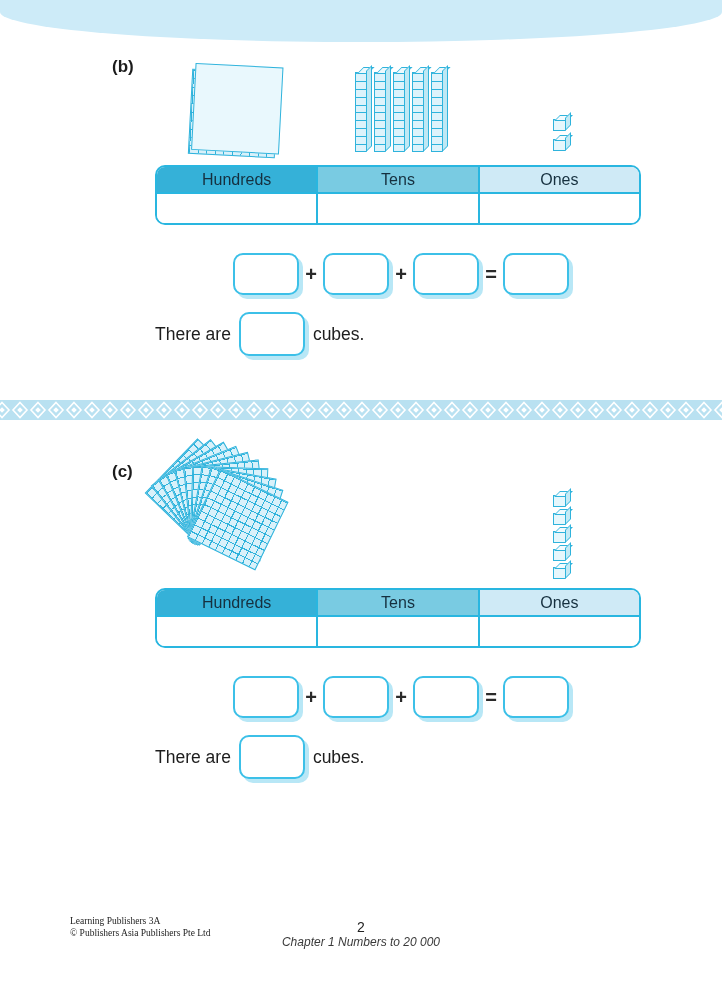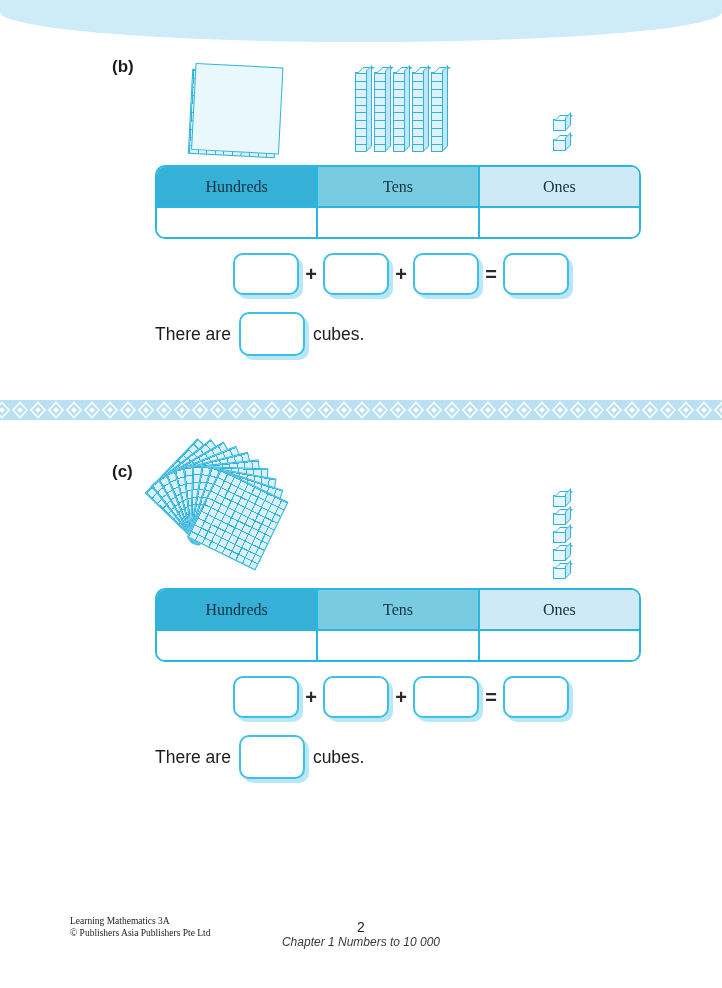--- a/index.html
+++ b/index.html
@@ -52,21 +52,21 @@
   .fan-wrap { position:absolute; width:150px; height:142px; }
   .fan-flat { position:absolute; left:28px; top:8px; width:76px; height:76px;
     background-color:var(--block-fill,#d9f1fa); border:1.5px solid var(--block-line,#2fb3dc);
     background-image:repeating-linear-gradient(to right,var(--block-line,#2fb3dc) 0 1px,transparent 1px 7.5px),
                      repeating-linear-gradient(to bottom,var(--block-line,#2fb3dc) 0 1px,transparent 1px 7.5px);
     transform-origin:12% 88%; }
 
   
   .pv-table { position:absolute; width:486px; border:2px solid var(--accent-cyan,#29b6e0);
     border-radius:10px; overflow:hidden; background:#fff; }
-  .pv-head { display:flex; height:39px;font-family:Liberation Serif, serif; }
+  .pv-head { display:flex; height:25px; }
   .pv-head .hcell { flex:1; display:flex; align-items:center; justify-content:center;
     font-size:16px; color:#16303f; }
   .pv-head .hcell + .hcell { border-left:2px solid var(--accent-cyan,#29b6e0); }
   .h-hundreds { background:var(--header-hundreds,#35b1d8); }
   .h-tens { background:var(--header-tens,#79cbe2); }
   .h-ones { background:var(--header-ones,#cfeaf6); }
   .pv-row { display:flex; height:31px; border-top:2px solid var(--accent-cyan,#29b6e0); background:#fff; }
   .pv-row .bcell { flex:1; }
   .pv-row .bcell + .bcell { border-left:2px solid var(--accent-cyan,#29b6e0); }
 
@@ -278,19 +278,19 @@
     <div class="ans-box"></div>
   </div>
 
   <div class="sent" style="left:155px; top:735px;">
     <span>There are</span>
     <div class="ans-box"></div>
     <span>cubes.</span>
   </div>
 
   <div class="footer-left">
-    <div>Learning Mathematics 3A</div>
+    <div>Learning Publishers 3A</div>
     <div>© Publishers Asia Publishers Pte Ltd</div>
   </div>
   <div class="footer-page">2</div>
-  <div class="footer-chapter">Chapter 1  Numbers to 10 000</div>
+  <div class="footer-chapter">Chapter 1  Numbers to 20 000</div>
 
 </div>
 
 </body></html>

